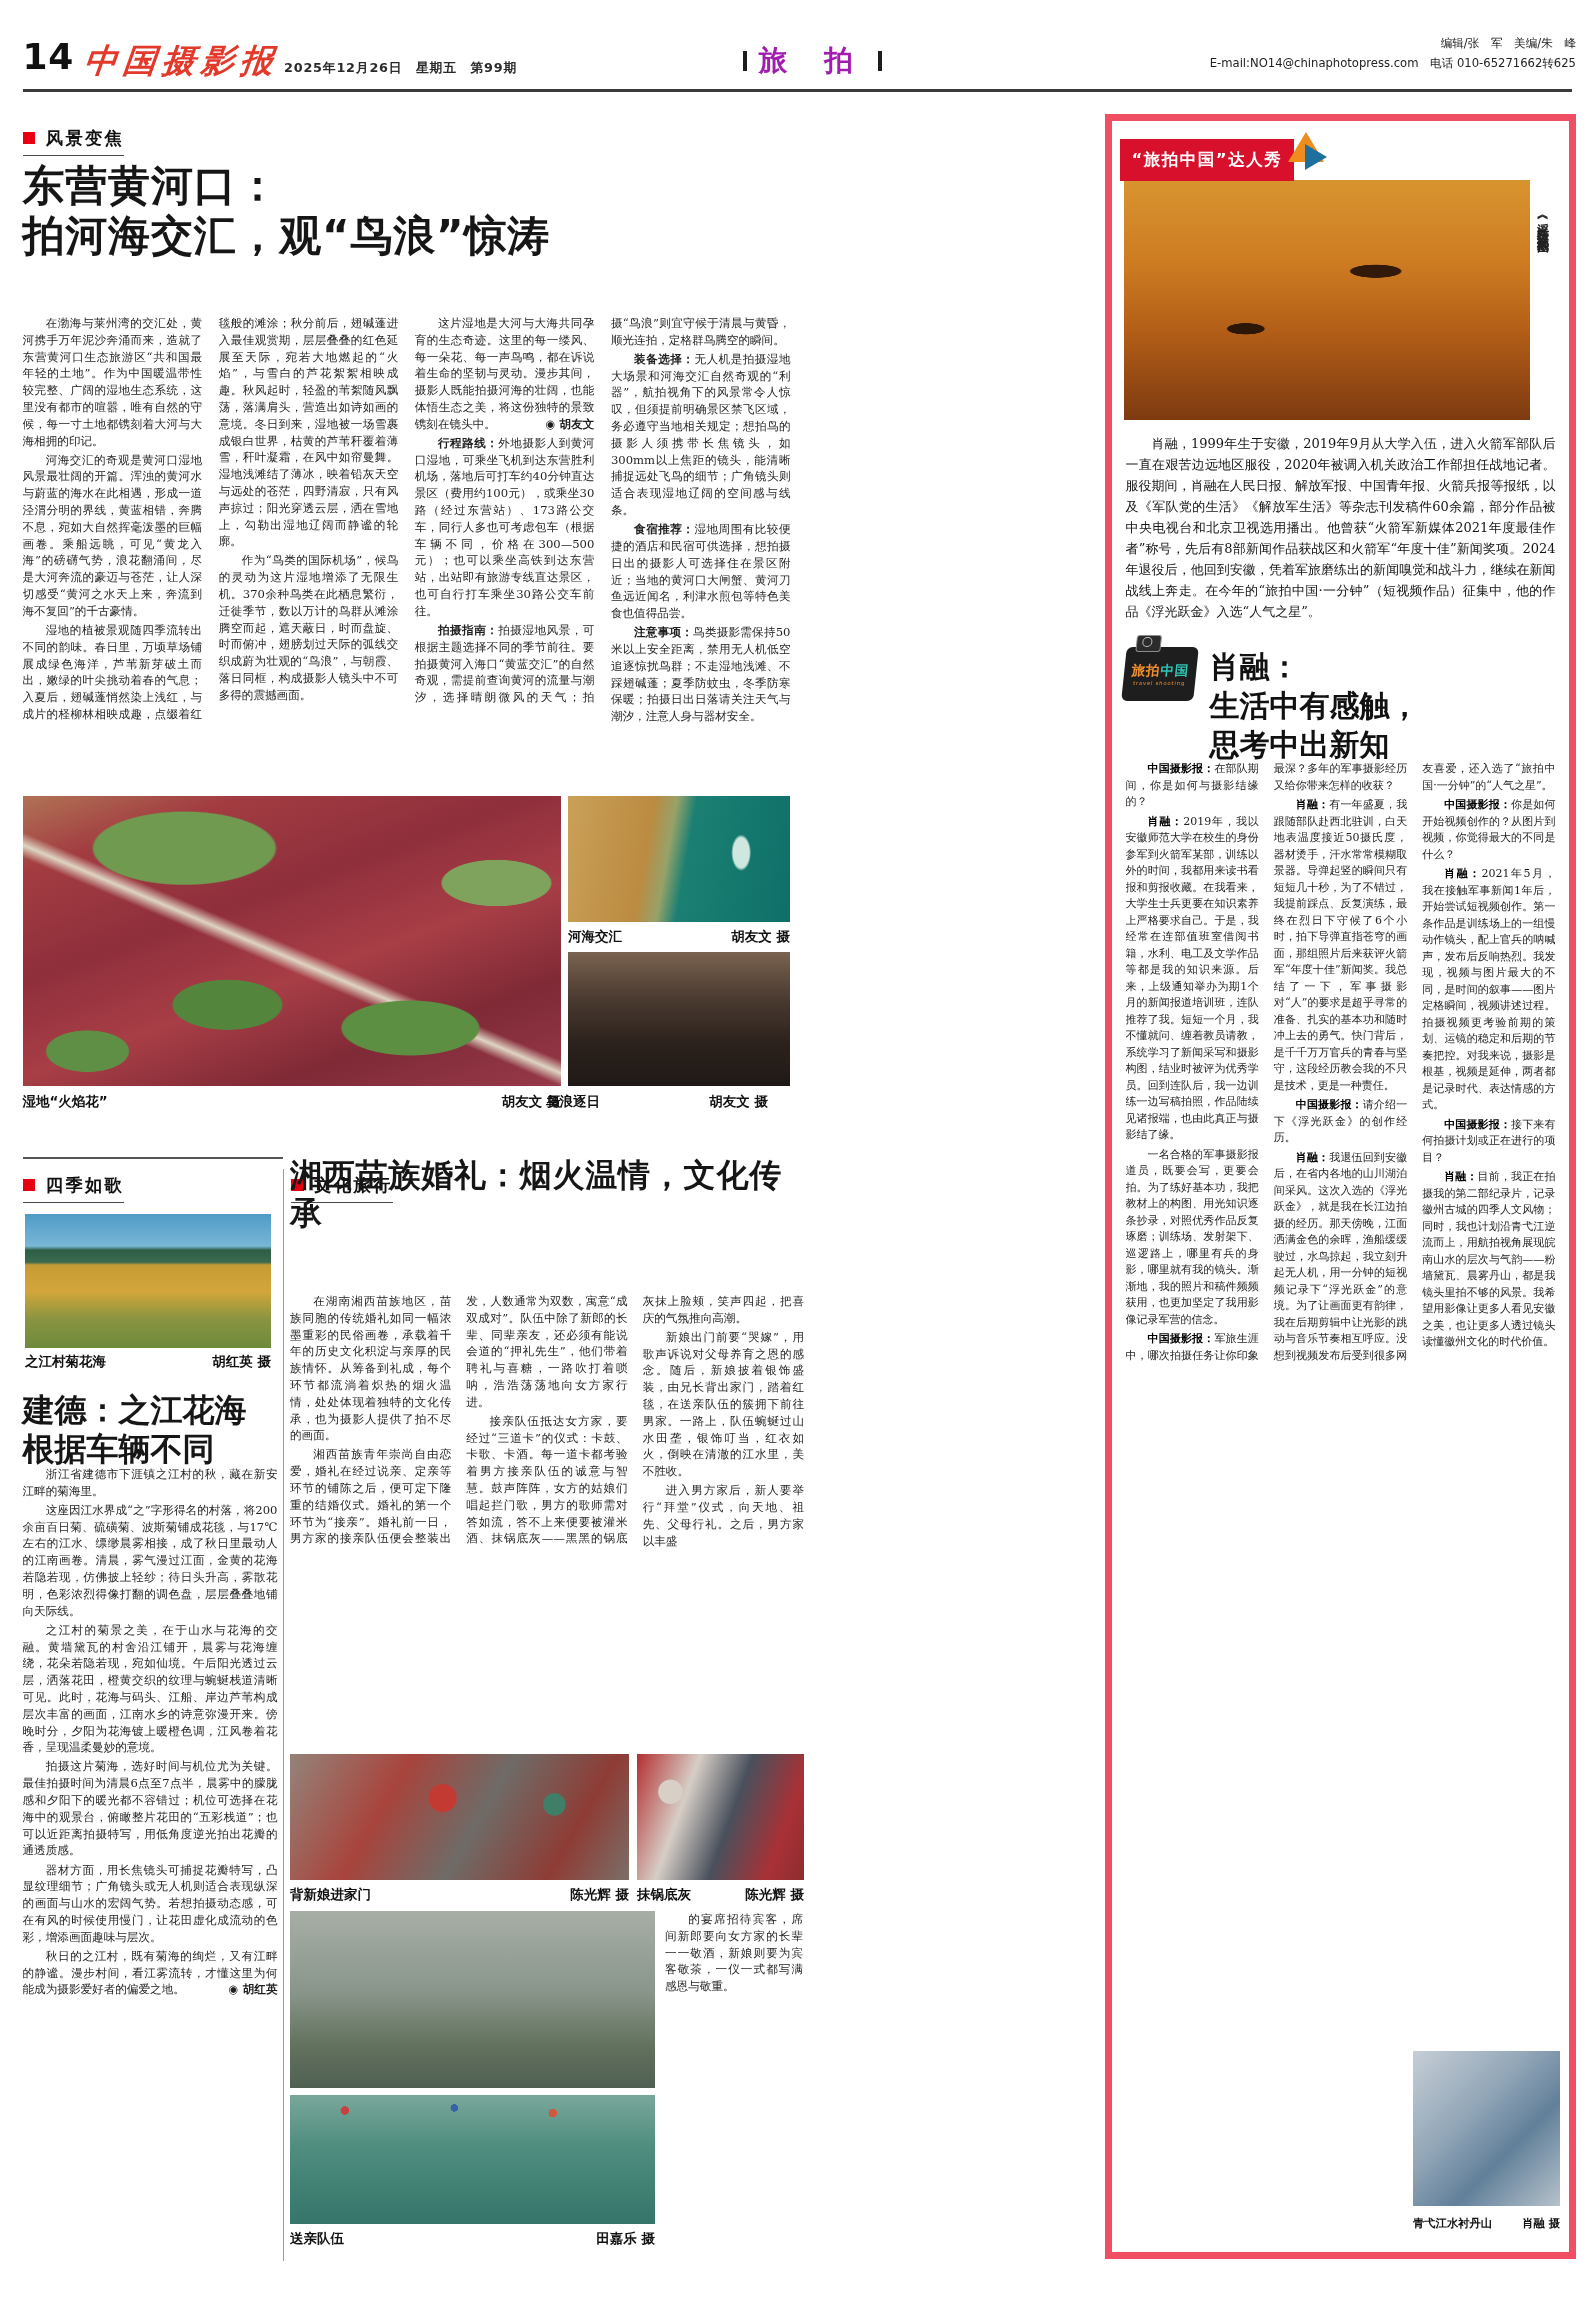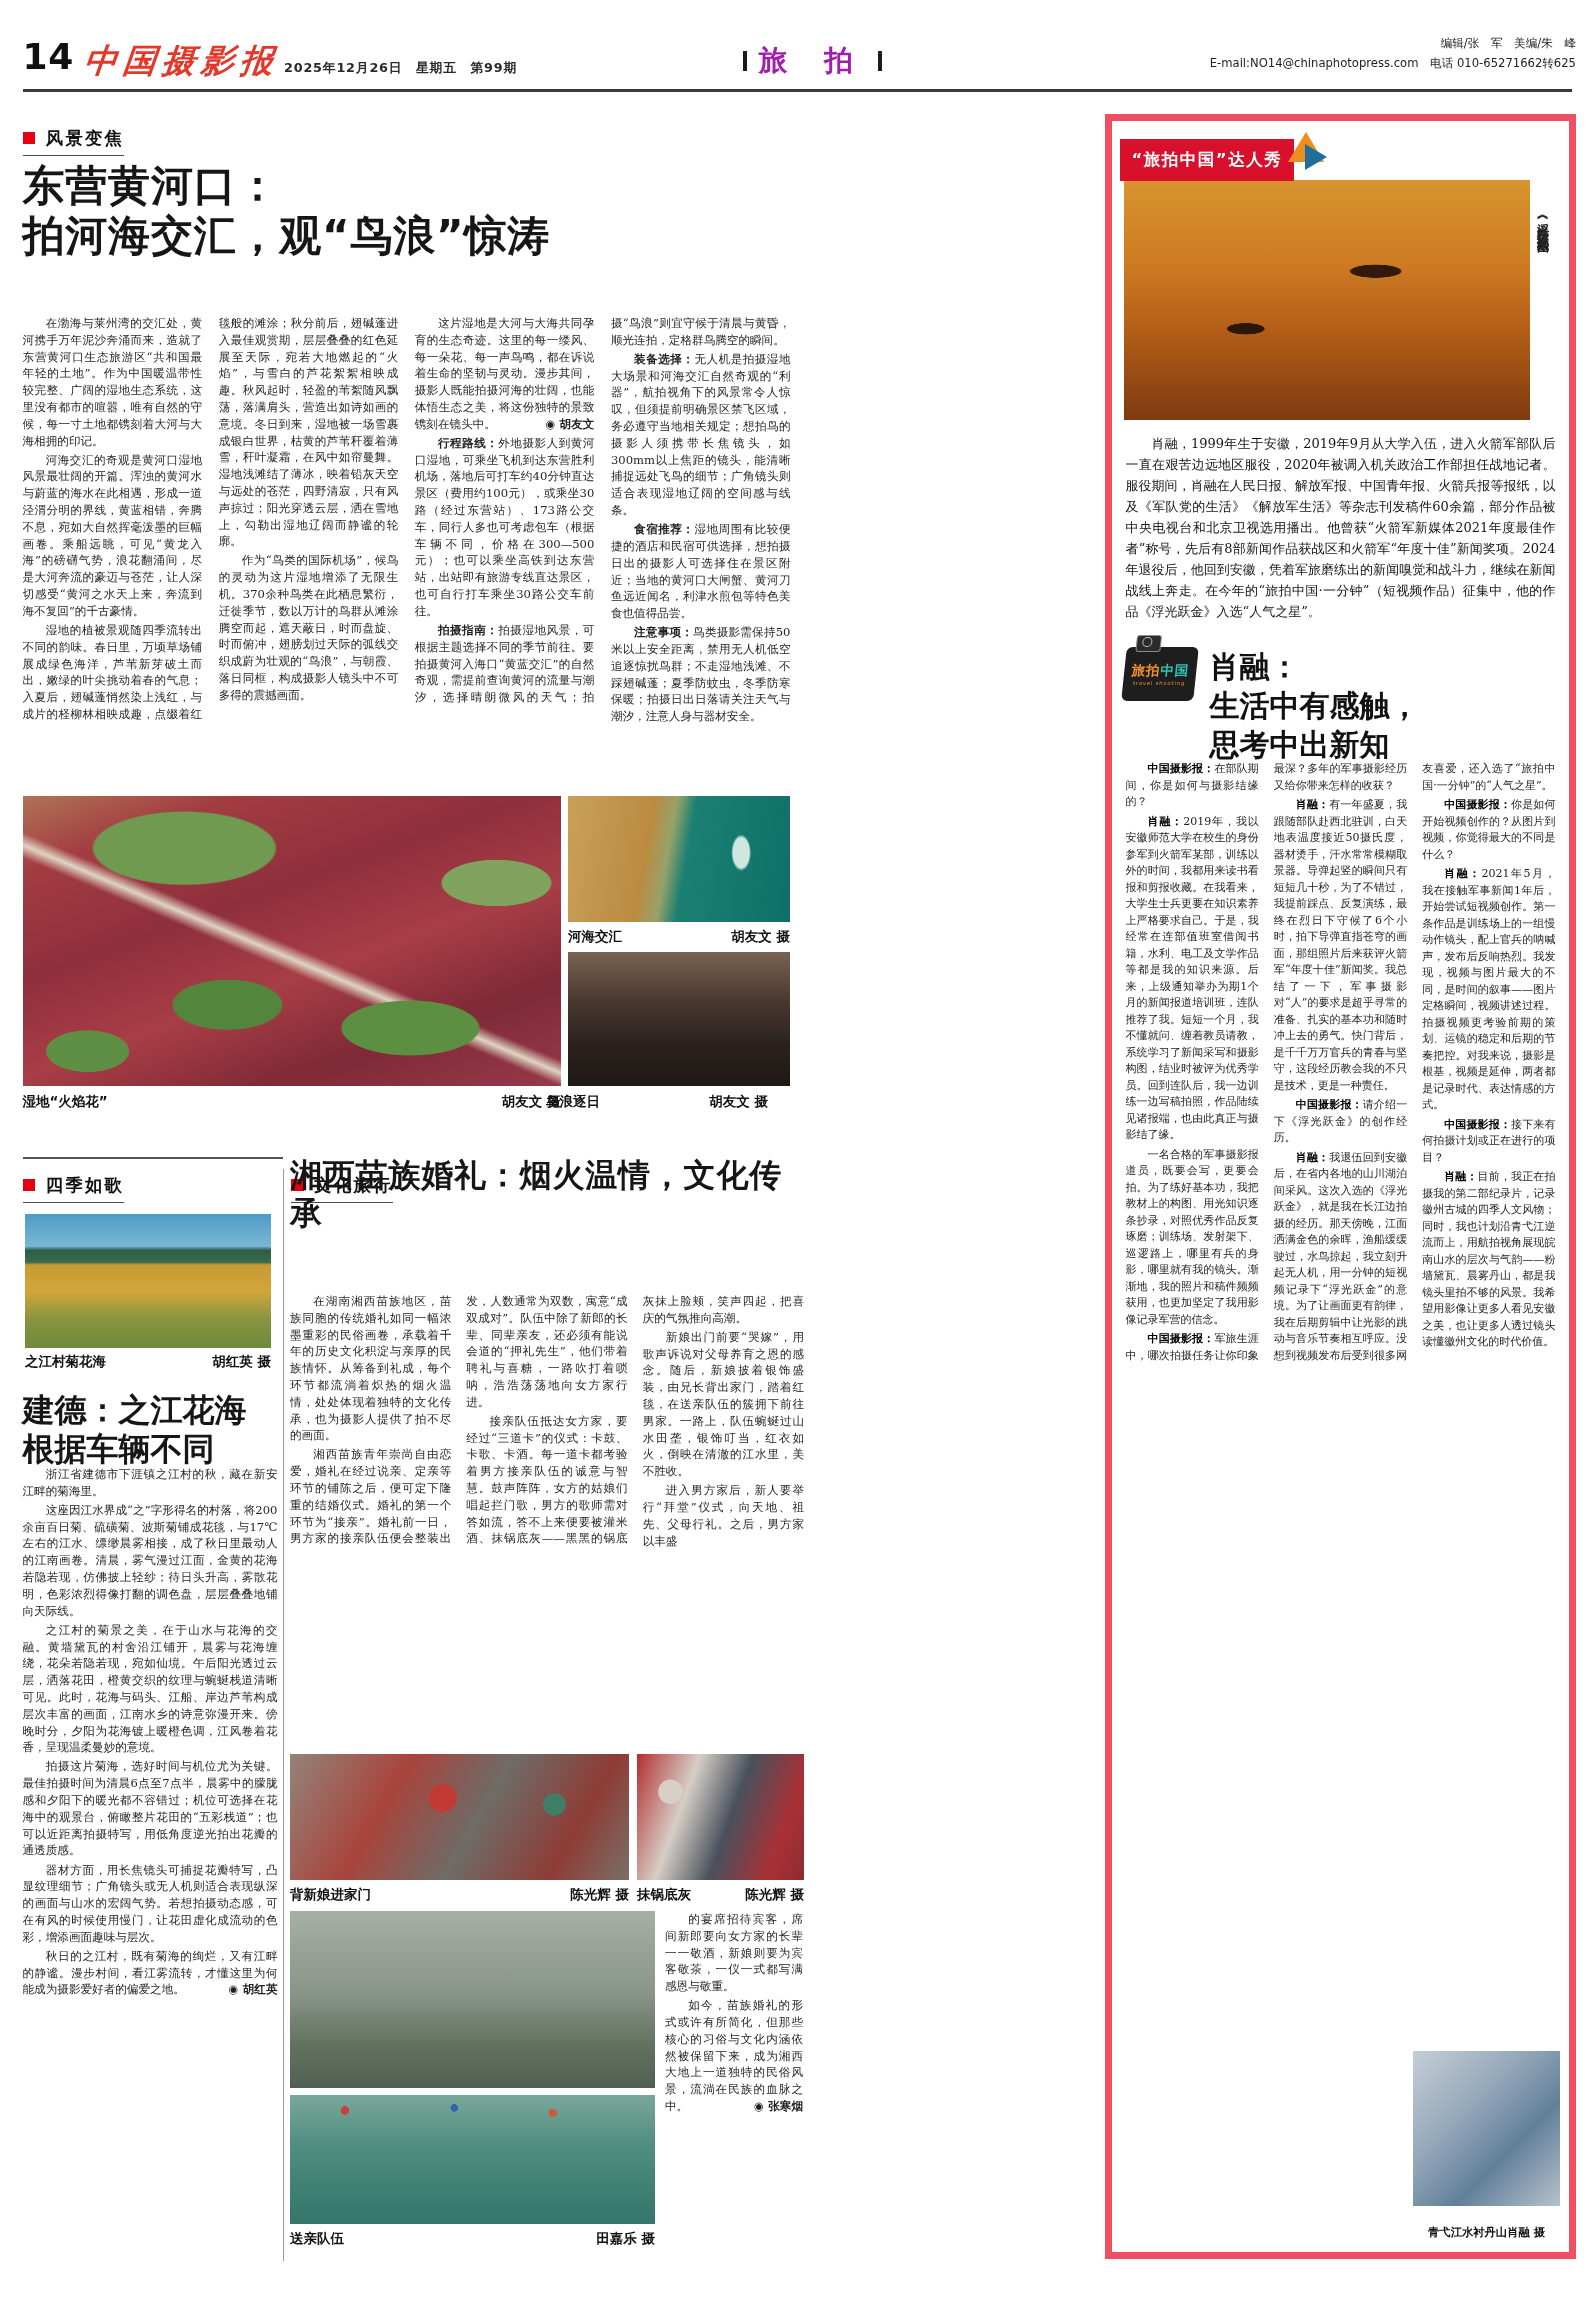--- a/index.html
+++ b/index.html
@@ -92,22 +92,22 @@
          border-radius:50%;}
   .cam-t1{font-size:13.5px;font-weight:bold;letter-spacing:0.8px;}
   .cam-t1 .c1{color:#f29030}.cam-t1 .c2{color:#2ec4b6}
   .cam-t2{font-size:5.3px;color:#f29030;letter-spacing:0.8px;}
   .panel-h{font-size:30px;line-height:1.3;font-weight:900;color:#111;}
   .qa{font-family:"DejaVu Serif","Liberation Serif",serif;font-size:11px;line-height:1.5;
       text-align:justify;color:#1d1d1d;overflow:hidden;}
   .qa p{margin:0 0 3px;text-indent:2em;}
   .qa p b{font-family:"DejaVu Sans",sans-serif;color:#000;}
   .bottom-photo-box{background:#fff;z-index:4;}
-  .cap-sm{display:flex;justify-content:center;font-size:11.3px;font-weight:bold;
-          color:#111;margin-top:19px;}
+  .cap-sm{display:flex;justify-content:space-between;font-size:11.3px;font-weight:bold;
+          color:#111;margin-top:10px;}
   .hline{background:#555;}
   .vline{background:#9a9a9a;}
 </style>
 </head>
 <body>
 
 <div class="page">
 
   <div class="abs pagenum" style="left:22.5px;top:36px;">14</div>
   <div class="abs masthead" style="left:84px;top:39px;">中国摄影报</div>
@@ -212,21 +212,20 @@
   </div>
 
   <div class="abs photo ph-misty" style="left:290px;top:1911px;width:365px;height:177px;"></div>
   <div class="abs photo ph-fanqin" style="left:290px;top:2095px;width:365px;height:129px;"></div>
   <div class="abs cap" style="left:290px;top:2230px;width:365px;">
     <span>送亲队伍</span>
     <span class="credit">田嘉乐 摄</span>
   </div>
   <div class="abs body-text" style="left:665px;top:1911px;width:138px;height:324px;">
       <p>的宴席招待宾客，席间新郎要向女方家的长辈一一敬酒，新娘则要为宾客敬茶，一仪一式都写满感恩与敬重。</p>
-      <p>如今，苗族婚礼的形式或许有所简化，但那些核心的习俗与文化内涵依然被保留下来，成为湘西大地上一道独特的民俗风景，流淌在民族的血脉之中。<span class="signoff">◉ 张寒烟</span></p>
     </div>
 
   <div class="abs panel" style="left:1105px;top:114px;width:457px;height:2131px;">
     <div class="badge">
       <span>“旅拍中国”达人秀</span>
       <span class="pennant-o"></span>
       <span class="pennant-b"></span>
     </div>
 
     <div class="abs photo ph-sunset" style="left:12px;top:59px;width:406px;height:240px;"></div>

